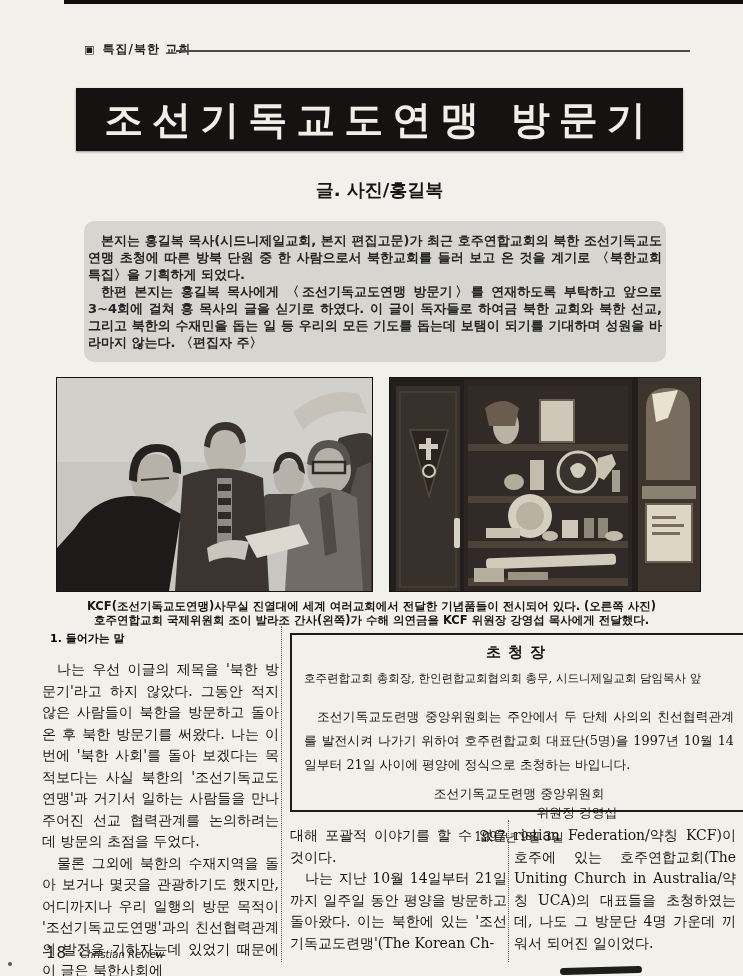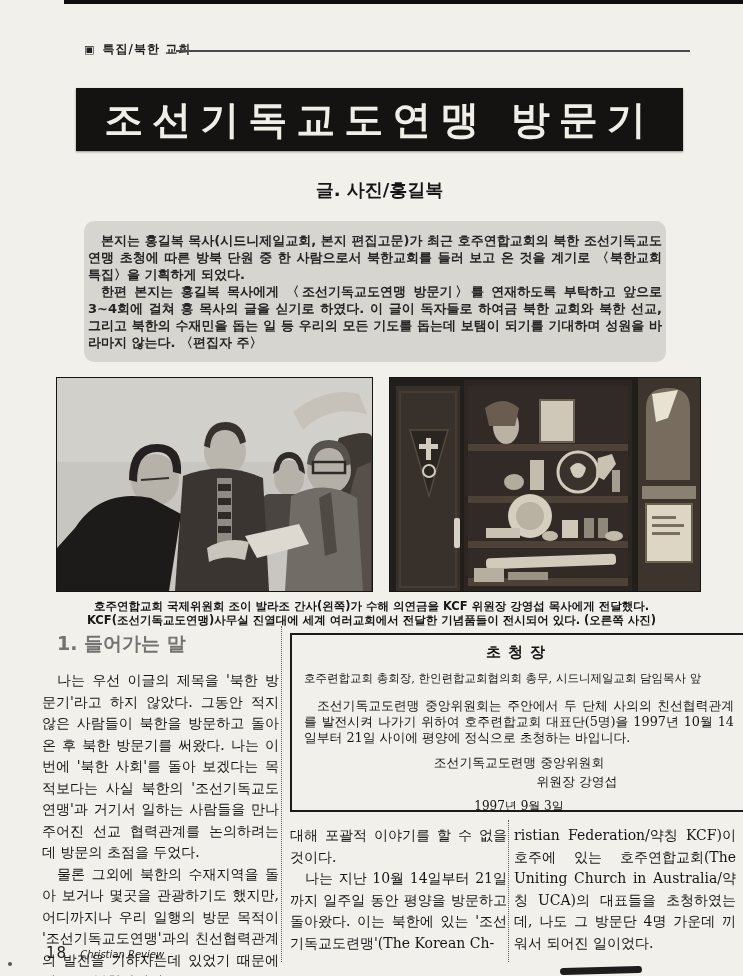--- a/index.html
+++ b/index.html
@@ -30,32 +30,32 @@
   .photo{position:absolute; top:377px; height:215px; border:1px solid #141414; background:#bdbbb6; box-sizing:border-box;}
   .photo-left{left:56px; width:317px;}
   .photo-right{left:389px; width:312px;}
   .photo svg{display:block;}
   .caption{position:absolute; left:40px; top:599px; width:663px; text-align:center;
     font-size:11.5px; font-weight:bold; line-height:14px; color:#171717;}
   .col-divider{position:absolute; border-left:1px dotted #5a5a5a;}
   .divider-1{left:281px; top:626px; height:336px;}
   .divider-2{left:508px; top:820px; height:142px;}
   .col-left{position:absolute; left:42px; top:631px; width:237px;}
-  .section-heading{margin:0 0 13px 15px; font-size:19px; font-weight:bold; color:#737373;}
+  .section-heading{margin:0 0 13px 8px; font-size:11px; font-weight:bold; color:#000000;}
   .body-para{font-family:"DejaVu Serif", serif; font-size:14px; line-height:21.5px;
     text-align:justify; margin:0; color:#151515;}
   .indent{text-indent:15px;}
   .invitation{
     position:absolute; left:290px; top:633px; width:458px; height:179px;
     border:2px solid #1b1b1b; box-sizing:border-box; padding:6px 12px 0;
     font-family:"DejaVu Serif", serif; color:#151515;
   }
   .inv-title{text-align:center; font-size:15px; font-weight:bold; letter-spacing:7px; margin-top:2px;}
   .inv-recipients{font-size:11.5px; margin-top:9px; white-space:nowrap; overflow:hidden;}
-  .inv-body{font-size:12.8px; line-height:16px; text-align:justify; text-indent:13px; margin:12px 0 0;}
+  .inv-body{font-size:12.8px; line-height:24px; text-align:justify; text-indent:13px; margin:19px 0 0;}
   .inv-sender-org{text-align:center; font-size:12.8px; margin-top:9px;}
   .inv-sender-person{text-align:center; font-size:12.8px; padding-left:116px; margin-top:2px;}
   .inv-date{text-align:center; font-size:12px; margin-top:7px;}
   .col-mid{position:absolute; left:290px; top:825px; width:217px;}
   .col-right{position:absolute; left:514px; top:825px; width:222px;}
   .footer{position:absolute; left:46px; top:943px; white-space:nowrap;}
   .page-num{font-size:15px; font-weight:500; letter-spacing:1px;}
   .mag-name{font-size:10px; font-style:italic; margin-left:8px; color:#222;}
   .smudge{position:absolute; left:560px; top:967px; width:82px; height:7px;
     background:#1d1d1d; border-radius:4px; transform:rotate(-1.5deg);}
@@ -158,22 +158,22 @@
       <path d="M262 16 L288 12 L278 40 L266 44 Z" fill="#e8e2d2"></path>
       <rect x="252" y="108" width="54" height="13" fill="#8b8172"></rect>
       <rect x="256" y="126" width="46" height="58" fill="#ded6c4" stroke="#6b5f50" stroke-width="2"></rect>
       <rect x="262" y="138" width="24" height="3" fill="#7a6e5e"></rect>
       <rect x="262" y="146" width="32" height="3" fill="#7a6e5e"></rect>
       <rect x="262" y="154" width="28" height="3" fill="#7a6e5e"></rect>
     </svg>
   </div>
 
   <div class="caption">
+    <div>KCF(조선기독교도연맹)사무실 진열대에 세계 여러교회에서 전달한 기념품들이 전시되어 있다. (오른쪽 사진)</div>
     <div>호주연합교회 국제위원회 조이 발라조 간사(왼쪽)가 수해 의연금을 KCF 위원장 강영섭 목사에게 전달했다.</div>
-    <div>KCF(조선기독교도연맹)사무실 진열대에 세계 여러교회에서 전달한 기념품들이 전시되어 있다. (오른쪽 사진)</div>
   </div>
 
   <div class="col-divider divider-1"></div>
   <div class="col-divider divider-2"></div>
 
   <div class="col-left">
     <h3 class="section-heading">1. 들어가는 말</h3>
     <p class="body-para indent">나는 우선 이글의 제목을 '북한 방문기'라고 하지 않았다. 그동안 적지 않은 사람들이 북한을 방문하고 돌아 온 후 북한 방문기를 써왔다. 나는 이번에 '북한 사회'를 돌아 보겠다는 목적보다는 사실 북한의 '조선기독교도연맹'과 거기서 일하는 사람들을 만나 주어진 선교 협력관계를 논의하려는데 방문의 초점을 두었다.</p>
     <p class="body-para indent">물론 그외에 북한의 수재지역을 돌아 보거나 몇곳을 관광하기도 했지만, 어디까지나 우리 일행의 방문 목적이 '조선기독교도연맹'과의 친선협력관계의 발전을 기하자는데 있었기 때문에 이 글은 북한사회에</p>
   </div>

